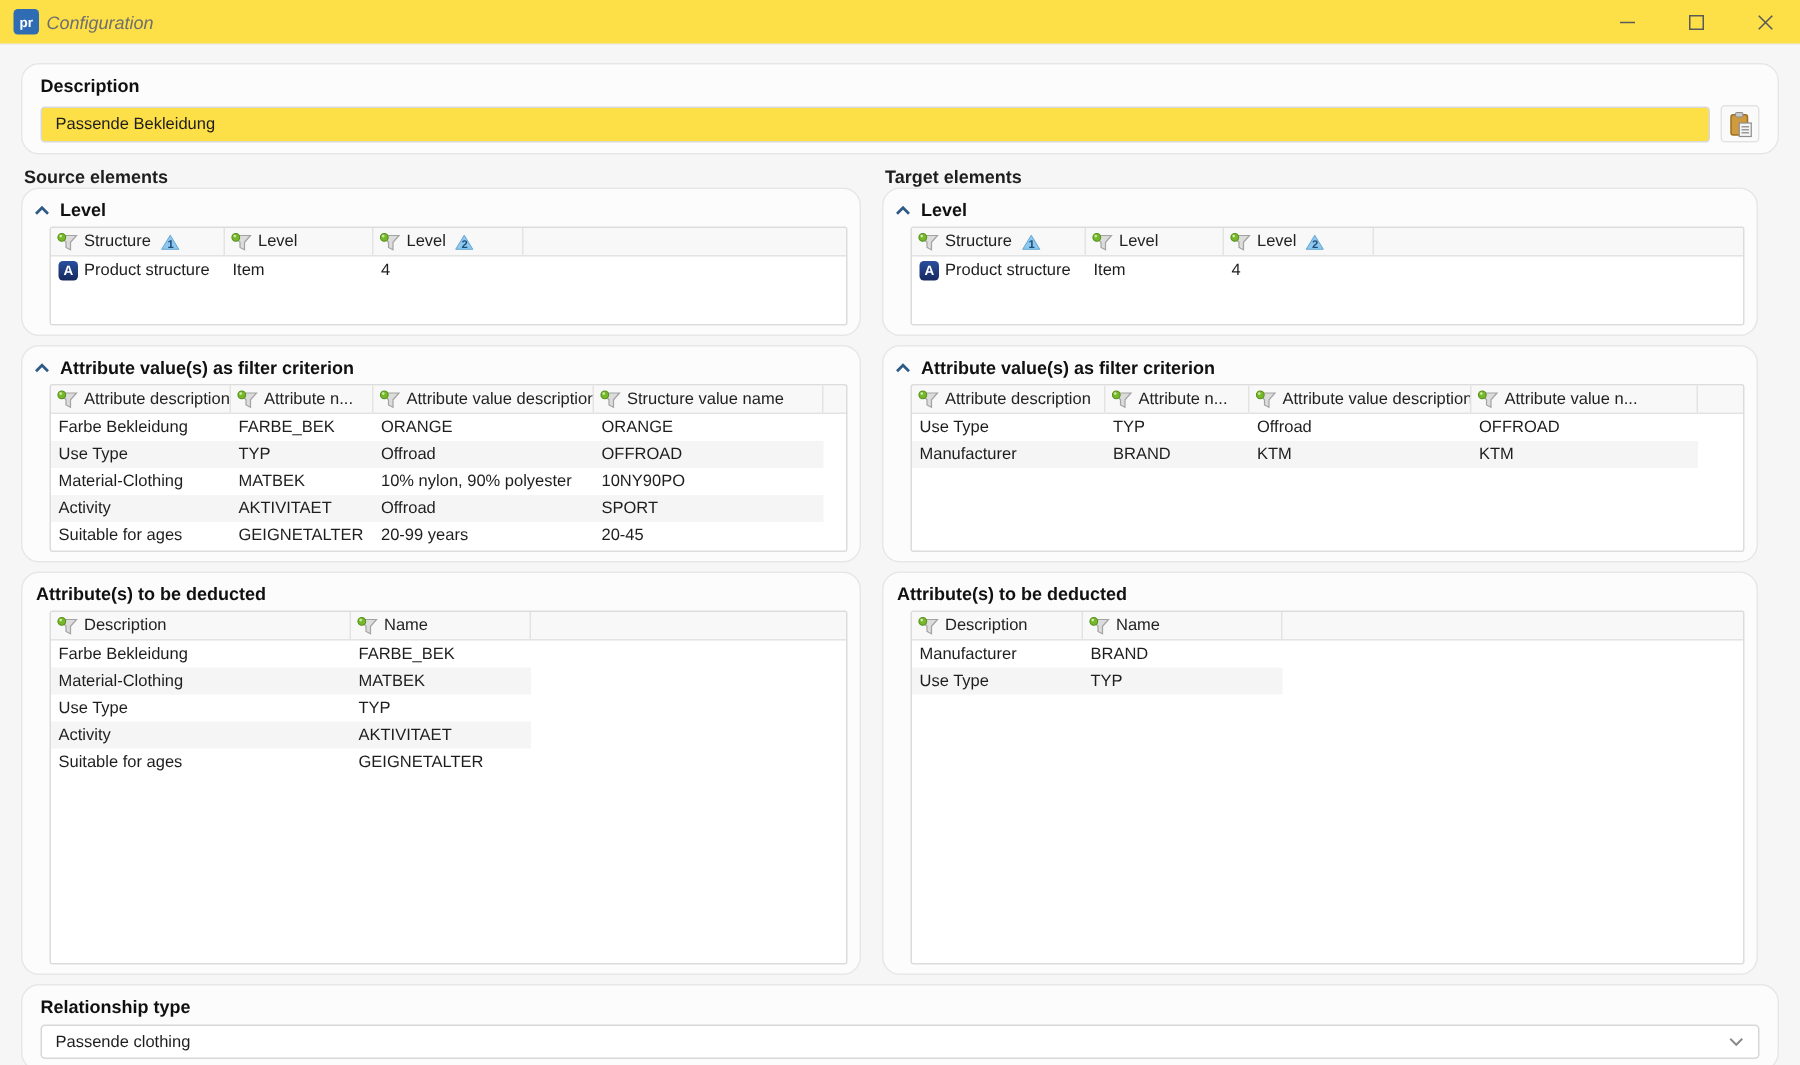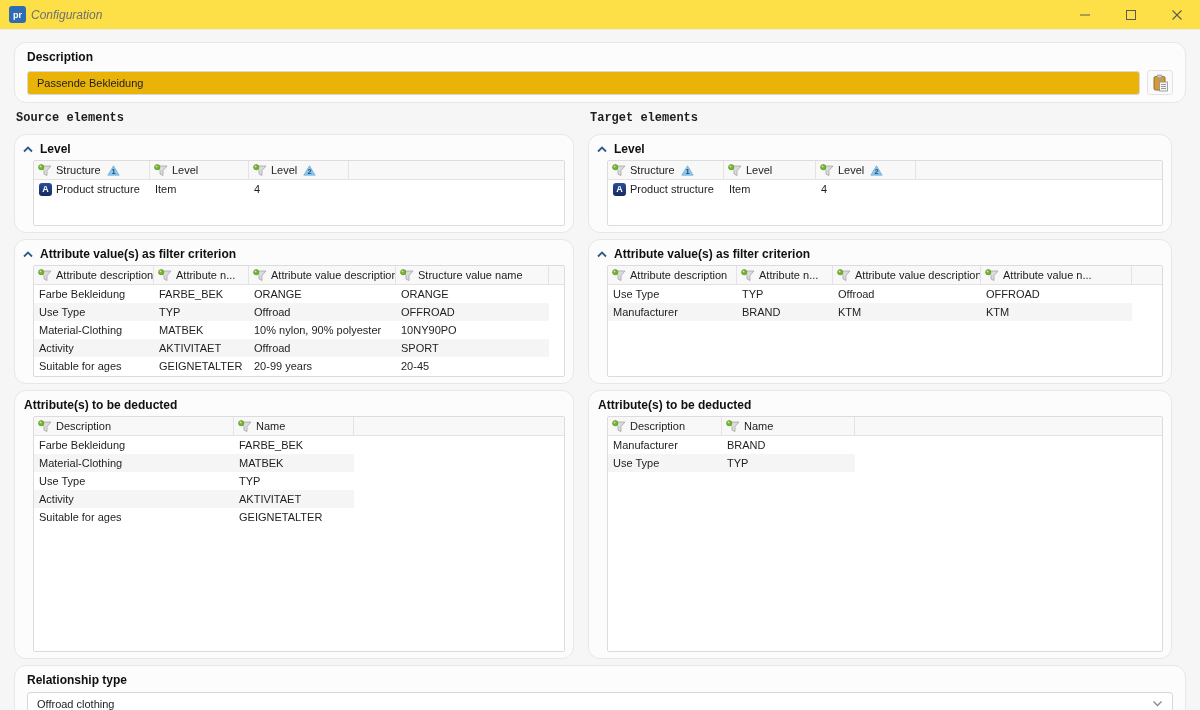--- a/index.html
+++ b/index.html
@@ -26,30 +26,30 @@
     width:46px; height:100%; display:flex; align-items:center; justify-content:center;
     background:transparent; border:none; cursor:default; color:#5a5a5a;
   }
   
   .panel{ background:#fcfcfc; border:1px solid #e7e7e7; border-radius:12px; }
   .desc-panel{ margin:12px 14px 0; padding:7px 12px 7px; }
   .panel-label{ font-weight:bold; font-size:12px; color:#101010; line-height:15px; }
   .field-row{ display:flex; align-items:center; margin-top:5px; gap:7px; }
   .textbox{
     flex:1; height:24px; border:1px solid #d8d8d8; border-radius:3px;
-    background:#eab308; padding:0 9px; font:11px "Liberation Sans",sans-serif; color:#1e1e1e;
+    background:#fde047; padding:0 9px; font:11px "Liberation Sans",sans-serif; color:#1e1e1e;
     outline:none;
   }
   .icon-btn{
     width:26px; height:25px; border:1px solid #e3e3e3; border-radius:3px;
     background:#fafafa; display:flex; align-items:center; justify-content:center;
   }
   
   .columns{ display:grid; grid-template-columns:560px 584px; gap:14px; margin:8px 14px 0; }
-  .col-label{ font-weight:bold; font-size:12px; margin:0 0 9px 2px; line-height:14px;font-family:Liberation Mono, monospace; }
+  .col-label{ font-weight:bold; font-size:12px; margin:0 0 0 2px; line-height:14px; }
   .group{ padding:5px 8px 6px; margin-bottom:6px; }
   .group:last-child{ margin-bottom:0; }
   .group-header{ display:flex; align-items:center; gap:7px; font-weight:bold; font-size:12px; height:17px; color:#101010; }
   .group-header.no-chevron{ padding-left:1px; }
   
   .tbl{ background:#fff; border:1px solid #dcdcdc; border-radius:2px; margin:3px 0 0 10px; overflow:hidden; }
   .tbl-level{ height:66px; }
   .tbl-filter{ height:112px; }
   .tbl-deduct{ height:236px; }
   .thead{ display:flex; height:19px; background:#f8f8f8; border-bottom:1px solid #e3e3e3; }
@@ -546,18 +546,18 @@
             </div>
           </div>
         </div>
     </section>
   </div>
 </div>
 
 <section class="panel rel-panel">
   <div class="panel-label">Relationship type</div>
   <div class="combobox">
-    <span>Offroad clothing</span>
+    <span>Passende clothing</span>
     <svg width="11" height="7" viewBox="0 0 11 7">
         <polyline points="1.5,1.5 5.5,5.5 9.5,1.5" fill="none" stroke="#8a8a8a" stroke-width="1.3"></polyline>
       </svg>
   </div>
 </section>
 
 </body></html>

